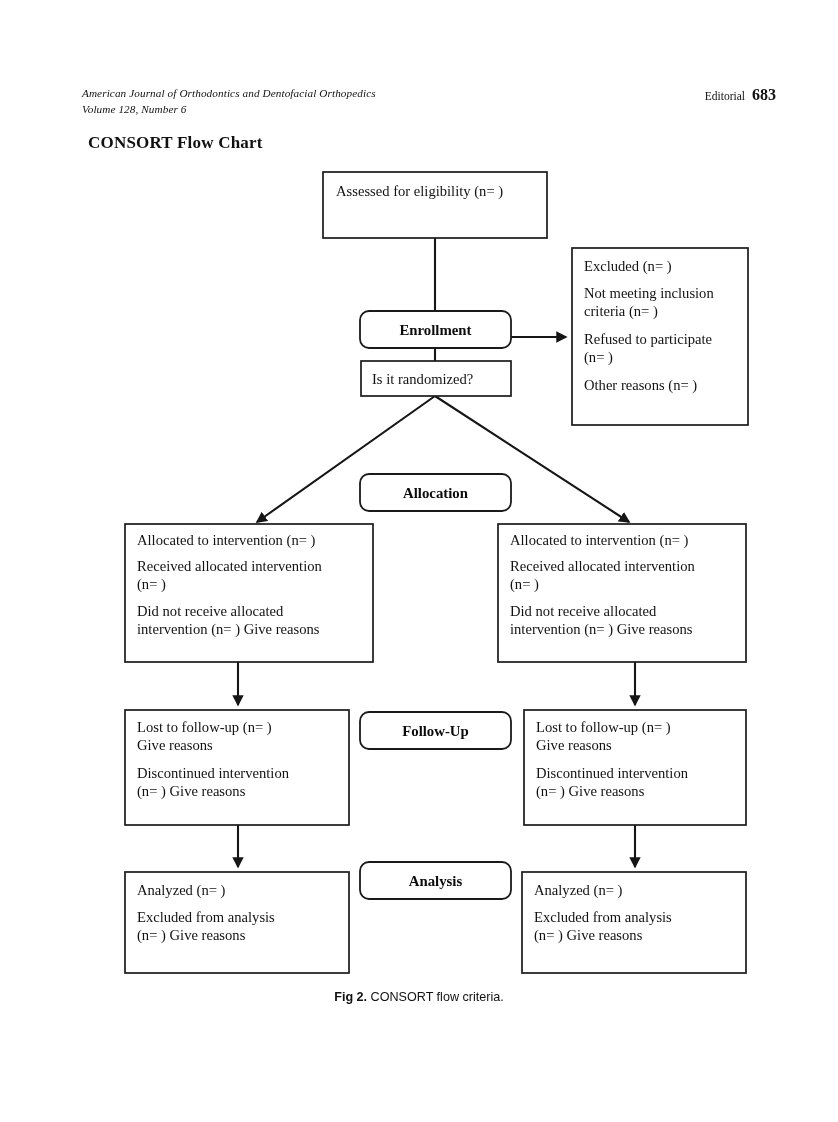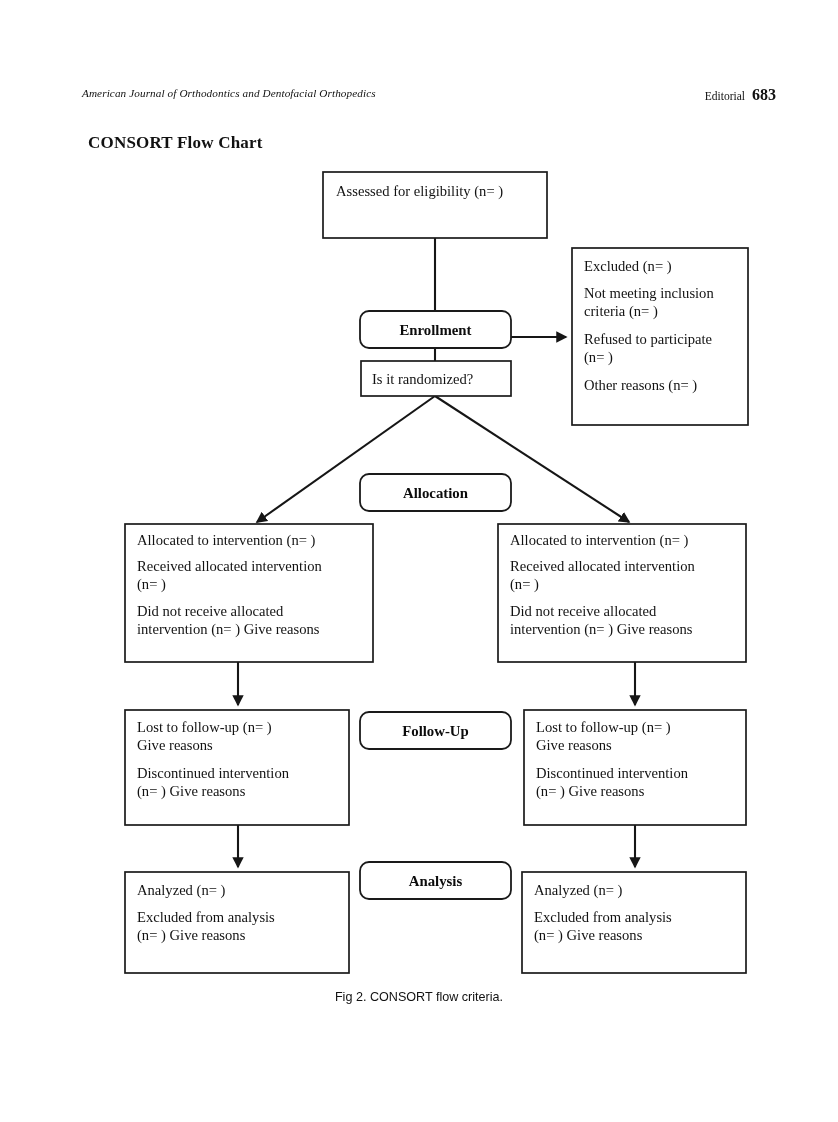--- a/index.html
+++ b/index.html
@@ -105,29 +105,30 @@
     position: absolute;
     left: 0;
     right: 0;
     top: 990px;
     text-align: center;
     font-family: "Liberation Sans", sans-serif;
     font-size: 12.6px;
     color: #111111;
   }
   .caption b {
-    font-weight: normal;
+    font-weight: bold;
   }
 </style>
 </head>
 <body>
 
 <div class="runhead">
   <div class="runhead-left">
     <div>American Journal of Orthodontics and Dentofacial Orthopedics</div>
+    <div class="vol">Volume 128, Number 6</div>
   </div>
   <div class="runhead-right">
     <span class="ed">Editorial</span><span class="pg">683</span>
   </div>
 </div>
 
 <div class="chart-title">CONSORT Flow Chart</div>
 
 <svg id="flow" viewBox="0 0 838 1122">
   <defs>

